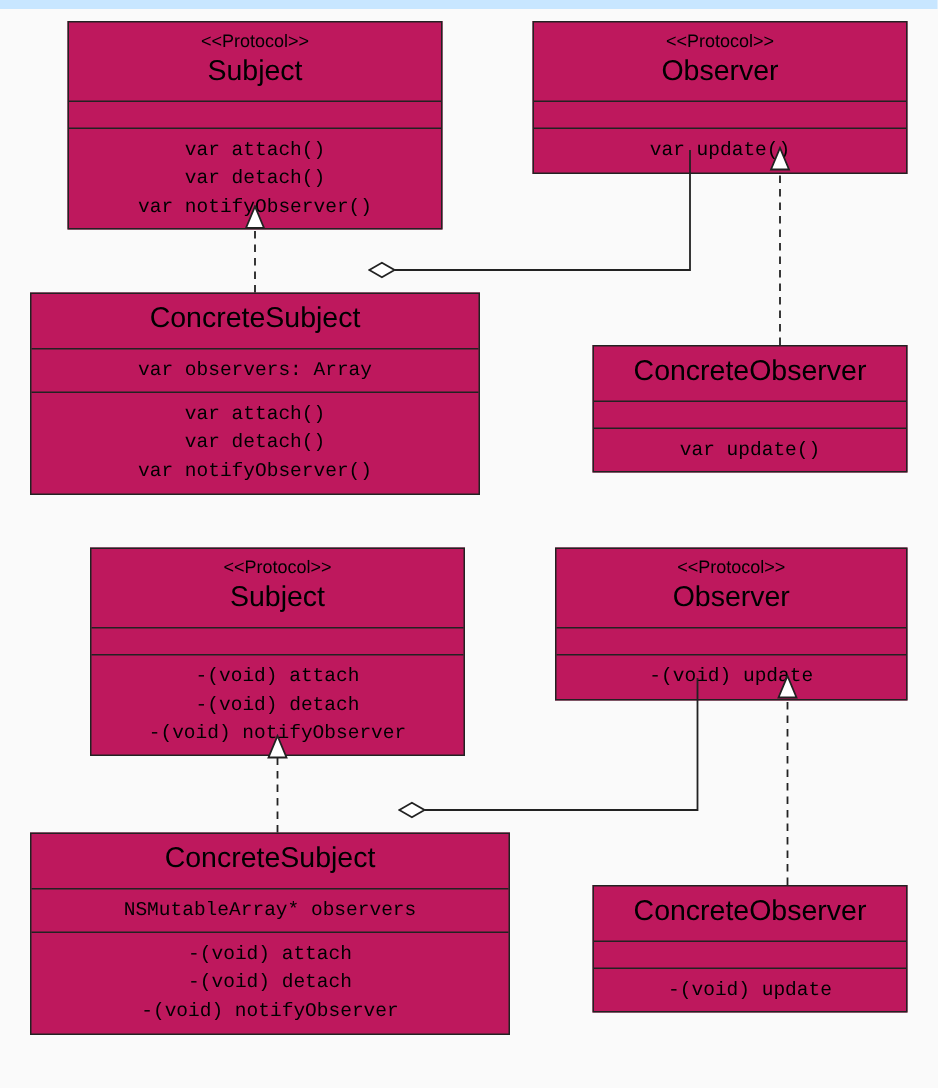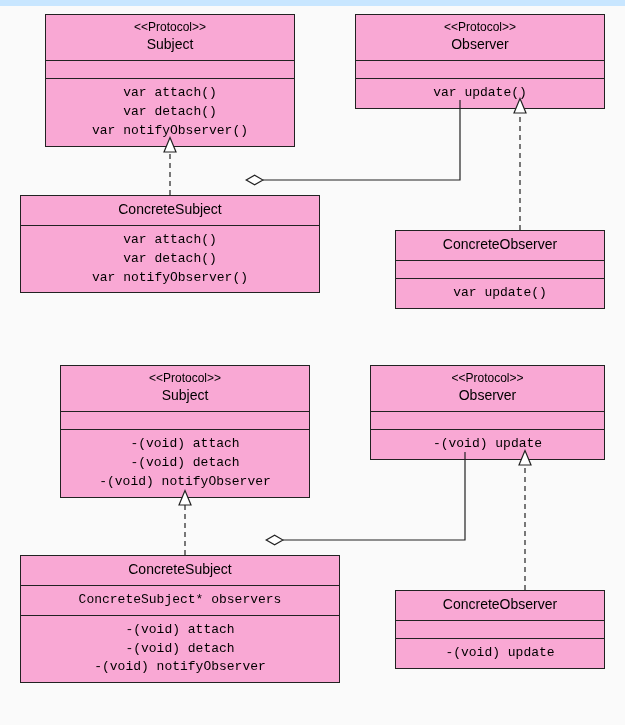--- a/index.html
+++ b/index.html
@@ -14,36 +14,36 @@
     position: relative;
   }
   .header-bar {
     position: absolute;
     left: 0; top: 0; right: 0;
     height: 6px;
     background: #c8e6ff;
   }
   .uml-box {
     position: absolute;
-    background: #f9a8d4;
+    background: #be185d;
     border: 1px solid #222;
     display: flex;
     flex-direction: column;
   }
   .uml-head {
     text-align: center;
     padding: 4px 6px 6px 6px;
     border-bottom: 1px solid #222;
     line-height: 1.35;
   }
   .uml-stereo {
     font-size: 12px;
   }
   .uml-title {
-    font-size: 14px;
+    font-size: 19px;
   }
   .uml-section {
     padding: 5px 8px;
     border-bottom: 1px solid #222;
     min-height: 14px;
     font-family: "Courier New", monospace;
     font-size: 13px;
     line-height: 1.45;
     white-space: pre;
     text-align: center;
@@ -79,20 +79,21 @@
     <div class="uml-title">Observer</div>
   </div>
   <div class="uml-section empty"></div>
   <div class="uml-section">var update()</div>
 </div>
 
 <div class="uml-box" style="left:20px; top:195px; width:300px;">
   <div class="uml-head">
     <div class="uml-title">ConcreteSubject</div>
   </div>
+  <div class="uml-section">var observers: Array</div>
   <div class="uml-section">var attach()
 var detach()
 var notifyObserver()</div>
 </div>
 
 <div class="uml-box" style="left:395px; top:230px; width:210px;">
   <div class="uml-head">
     <div class="uml-title">ConcreteObserver</div>
   </div>
   <div class="uml-section empty"></div>
@@ -116,21 +117,21 @@
     <div class="uml-title">Observer</div>
   </div>
   <div class="uml-section empty"></div>
   <div class="uml-section">-(void) update</div>
 </div>
 
 <div class="uml-box" style="left:20px; top:555px; width:320px;">
   <div class="uml-head">
     <div class="uml-title">ConcreteSubject</div>
   </div>
-  <div class="uml-section">ConcreteSubject* observers</div>
+  <div class="uml-section">NSMutableArray* observers</div>
   <div class="uml-section">-(void) attach
 -(void) detach
 -(void) notifyObserver</div>
 </div>
 
 <div class="uml-box" style="left:395px; top:590px; width:210px;">
   <div class="uml-head">
     <div class="uml-title">ConcreteObserver</div>
   </div>
   <div class="uml-section empty"></div>

